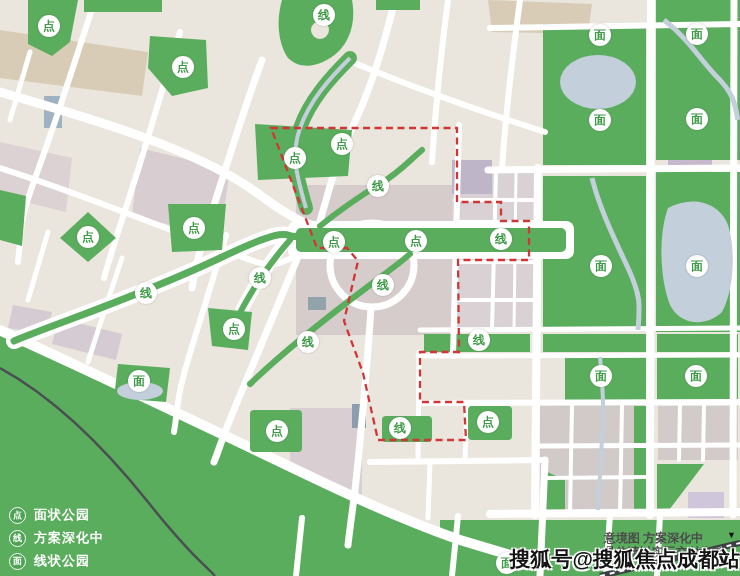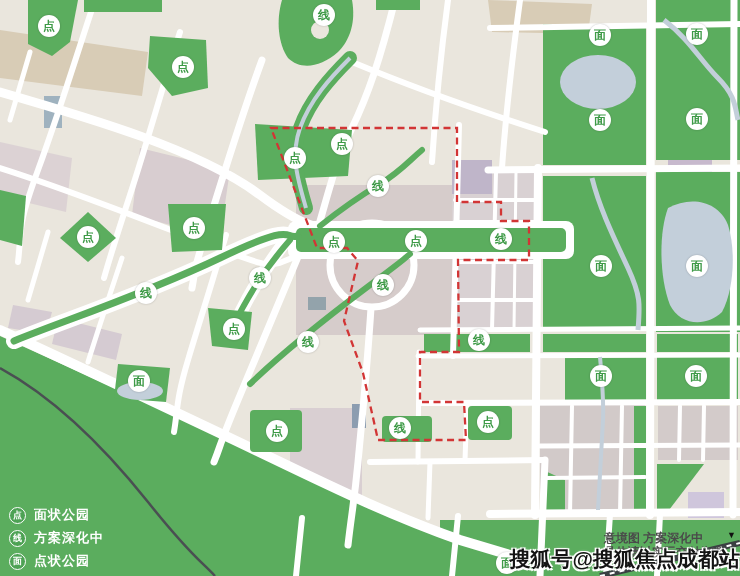--- a/index.html
+++ b/index.html
@@ -228,21 +228,21 @@
       <div class="legend-row">
         <span class="legend-icon">点</span>
         <span class="legend-label">面状公园</span>
       </div>
       <div class="legend-row">
         <span class="legend-icon">线</span>
         <span class="legend-label">方案深化中</span>
       </div>
       <div class="legend-row">
         <span class="legend-icon">面</span>
-        <span class="legend-label">点状公园</span>
+        <span class="legend-label">线状公园</span>
       </div>
     </div>
 
   <div class="disclaimer">
     <div>意境图  方案深化中</div>
     <div>具体请以实际交付为准</div>
   </div>
   <div class="triangle">▼</div>
 
   <div class="watermark">搜狐号@搜狐焦点成都站</div>

